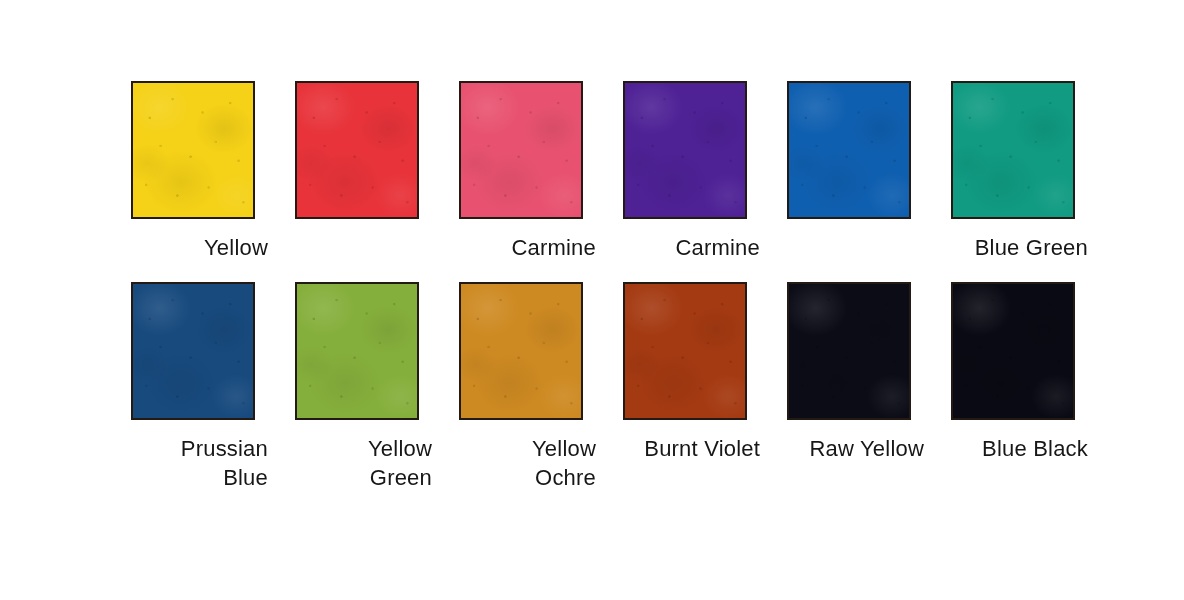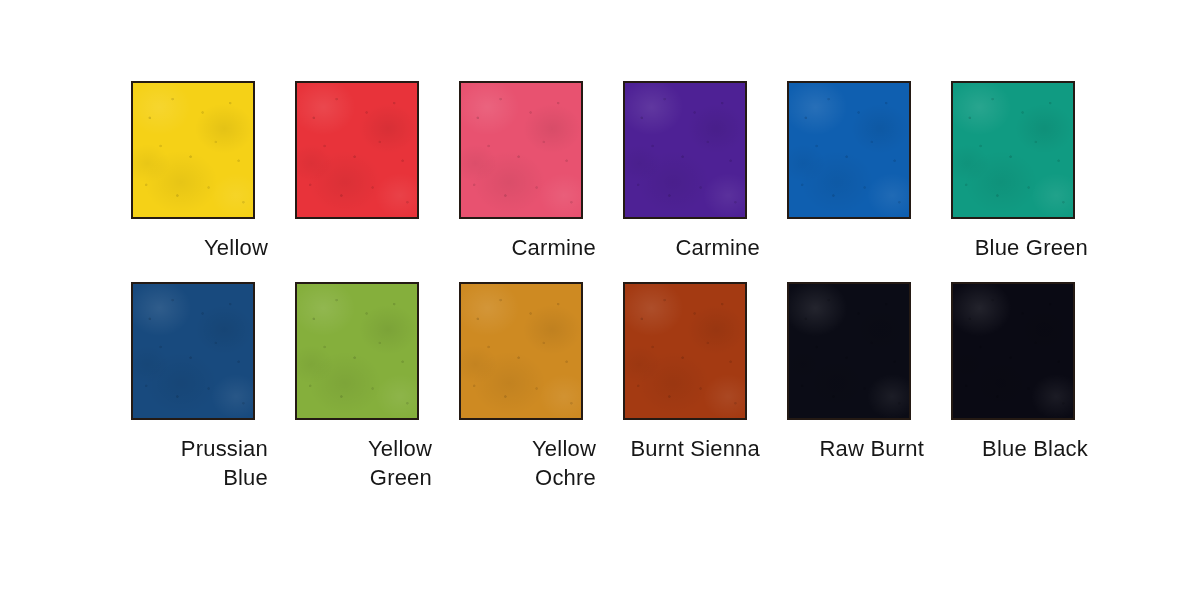--- a/index.html
+++ b/index.html
@@ -159,27 +159,27 @@
         <div class="swatch-chip-wrap">
           <div class="swatch-chip" style="background-color: rgb(206, 138, 34);"></div>
         </div>
         <div class="swatch-label">Yellow
 Ochre</div>
       </div>
       <div class="swatch-cell">
         <div class="swatch-chip-wrap">
           <div class="swatch-chip" style="background-color: rgb(164, 58, 18);"></div>
         </div>
-        <div class="swatch-label">Burnt Sienna</div>
+        <div class="swatch-label">Burnt Violet</div>
       </div>
       <div class="swatch-cell">
         <div class="swatch-chip-wrap">
           <div class="swatch-chip" style="background-color: rgb(11, 12, 22);"></div>
         </div>
-        <div class="swatch-label">Raw Burnt</div>
+        <div class="swatch-label">Raw Yellow</div>
       </div>
       <div class="swatch-cell">
         <div class="swatch-chip-wrap">
           <div class="swatch-chip" style="background-color: rgb(10, 10, 20);"></div>
         </div>
         <div class="swatch-label">Blue Black</div>
       </div>
     </div>
 </div>
 

